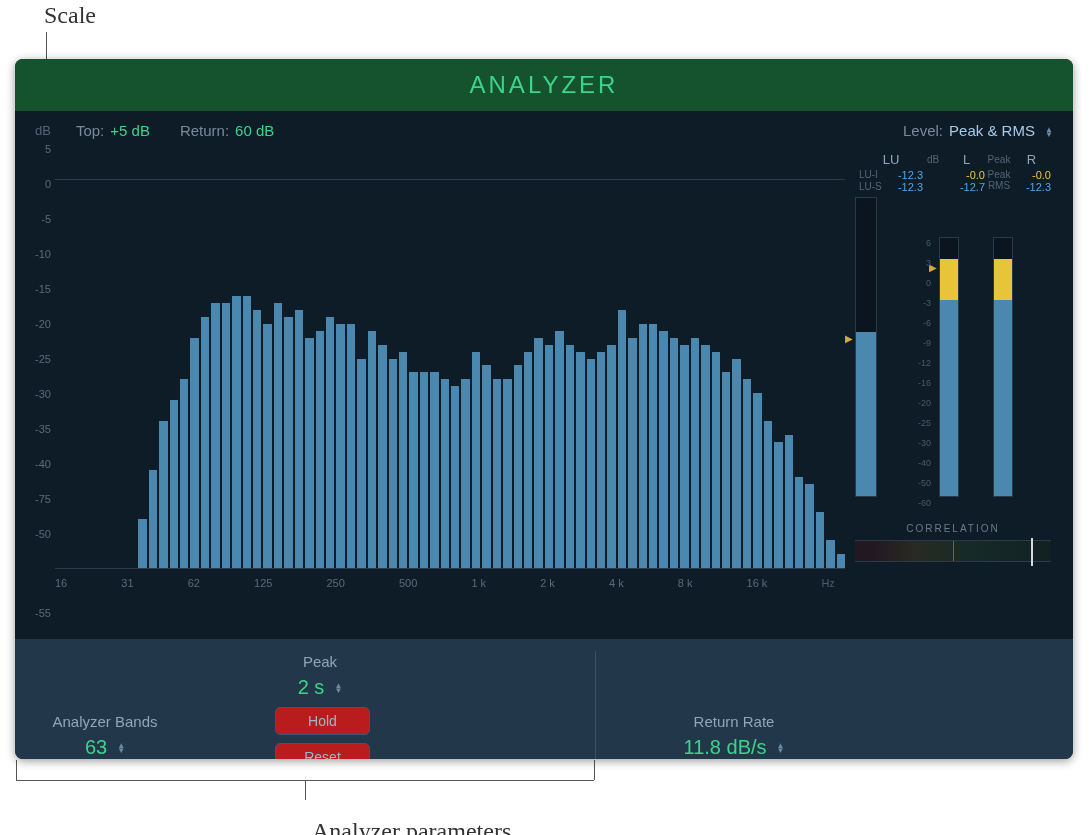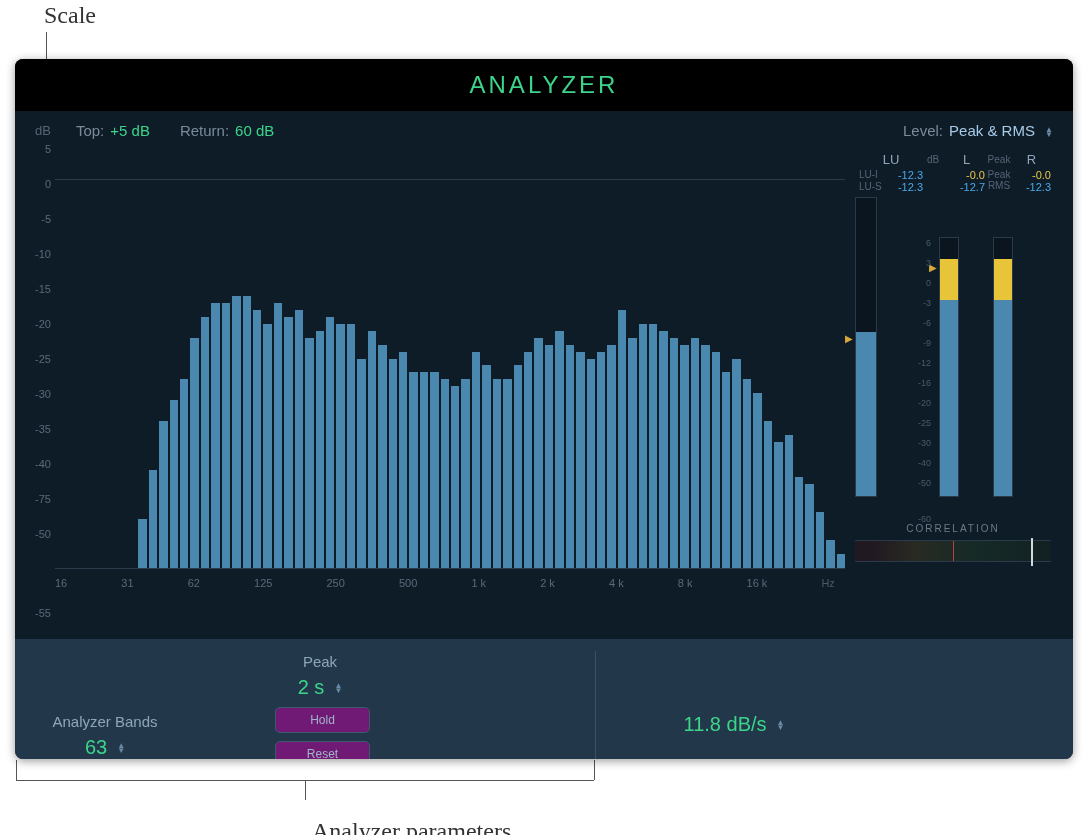--- a/index.html
+++ b/index.html
@@ -40,21 +40,21 @@
   .tab {
     flex: 1;
     display: flex;
     align-items: center;
     justify-content: center;
     font-size: 24px;
     letter-spacing: 3px;
     cursor: pointer;
     font-weight: 300;
   }
-  .tab.active { background: #000000; color: #3cd48a; }
+  .tab.active { background: #14532d; color: #3cd48a; }
   .tab.inactive { background: #2f465a; color: #a3b5c6; }
   
   .upper {
     display: flex;
     align-items: center;
     padding: 0 20px;
     height: 38px;
     font-size: 15px;
     background: #0e1c28;
   }
@@ -321,26 +321,26 @@
   .param-val {
     color: #3cd48a;
     font-size: 20px;
     text-align: center;
     display:flex;
     align-items:center;
     justify-content:center;
     gap:4px;
   }
   .btn {
-    background: #701a75;
+    background: #b91c1c;
     border: 1px solid #3e586e;
     border-radius: 5px;
     color: #9fb5ca;
     padding: 5px 20px;
-    font-size: 12px;
+    font-size: 14px;
     cursor: pointer;
     display: block;
     width: 95px;
     text-align: center;
     margin-top: 8px;
   }
 </style>
 </head>
 <body>
 
@@ -543,21 +543,21 @@
             <span style="top: 100px;">-3</span>
             <span style="top: 120px;">-6</span>
             <span style="top: 140px;">-9</span>
             <span style="top: 160px;">-12</span>
             <span style="top: 180px;">-16</span>
             <span style="top: 200px;">-20</span>
             <span style="top: 220px;">-25</span>
             <span style="top: 240px;">-30</span>
             <span style="top: 260px;">-40</span>
             <span style="top: 280px;">-50</span>
-            <span style="top: 316px;">-60</span>
+            <span style="top: 300px;">-60</span>
           </div>
 
         <div class="lr-meter">
           <div class="lr-fill-yellow" style="top:8%; height:16%;"></div>
           <div class="lr-fill-blue" style="height:76%;"></div>
         </div>
         <div style="width:22px"></div>
 
         <div class="lr-meter">
           <div class="lr-fill-yellow" style="top:8%; height:16%;"></div>
@@ -596,20 +596,21 @@
         <span class="stepper-caret">
             <span>▲</span>
             <span>▼</span>
           </span>
       </div>
       <div class="btn">Hold</div>
       <div class="btn">Reset</div>
     </div>
 
     <div class="param-col" style="flex:1; padding-top:74px;">
+      <div class="param-title">Return Rate</div>
       <div class="param-val">
         <span>11.8 dB/s</span>
         <span class="stepper-caret">
             <span>▲</span>
             <span>▼</span>
           </span>
       </div>
     </div>
   </div>
 

